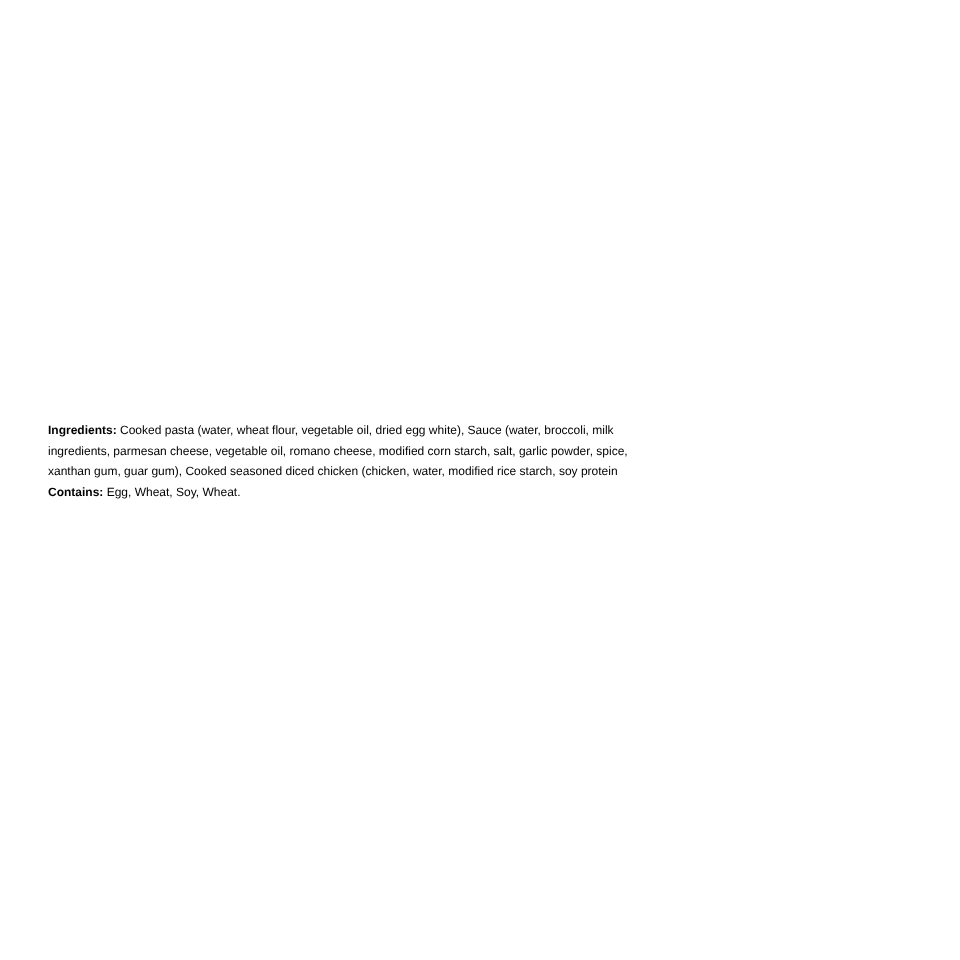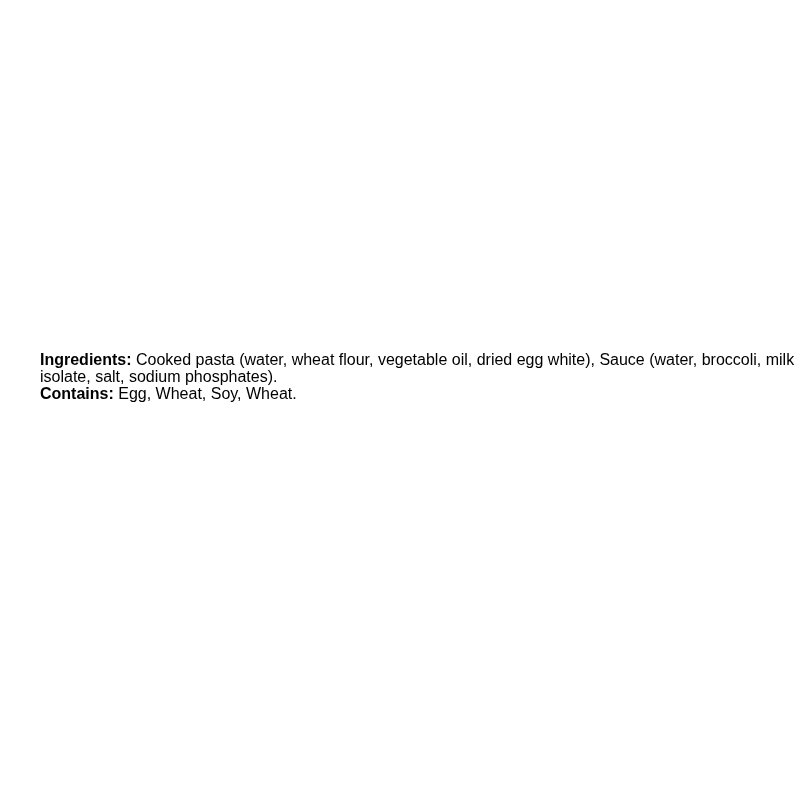--- a/index.html
+++ b/index.html
@@ -13,35 +13,36 @@
     position: relative;
     overflow: hidden;
     font-family: "Liberation Sans", sans-serif;
   }
   .ingredients-panel {
     position: absolute;
     left: 40px;
     top: 351px;
     right: 20px;
     color: #000000;
-    font-size: 16px;
+    font-size: 10px;
     line-height: 17px;
     letter-spacing: 0;
   }
   .text-line {
     white-space: nowrap;
   }
   .lead-in {
     font-weight: 700;
   }
 </style>
 </head>
 <body>
 
 <div class="ingredients-panel">
   <div class="text-line">
     <span class="lead-in">Ingredients:</span><span> Cooked pasta (water, wheat flour, vegetable oil, dried egg white), Sauce (water, broccoli, milk</span>
   </div>
-  <div class="text-line">isolate, salt, sodium phosphates).</div>
+  <div class="text-line">ingredients, parmesan cheese, vegetable oil, romano cheese, modified corn starch, salt, garlic powder, spice,</div>
+  <div class="text-line">xanthan gum, guar gum), Cooked seasoned diced chicken (chicken, water, modified rice starch, soy protein</div>
   <div class="text-line">
     <span class="lead-in">Contains:</span><span> Egg, Wheat, Soy, Wheat.</span>
   </div>
 </div>
 
 </body></html>

